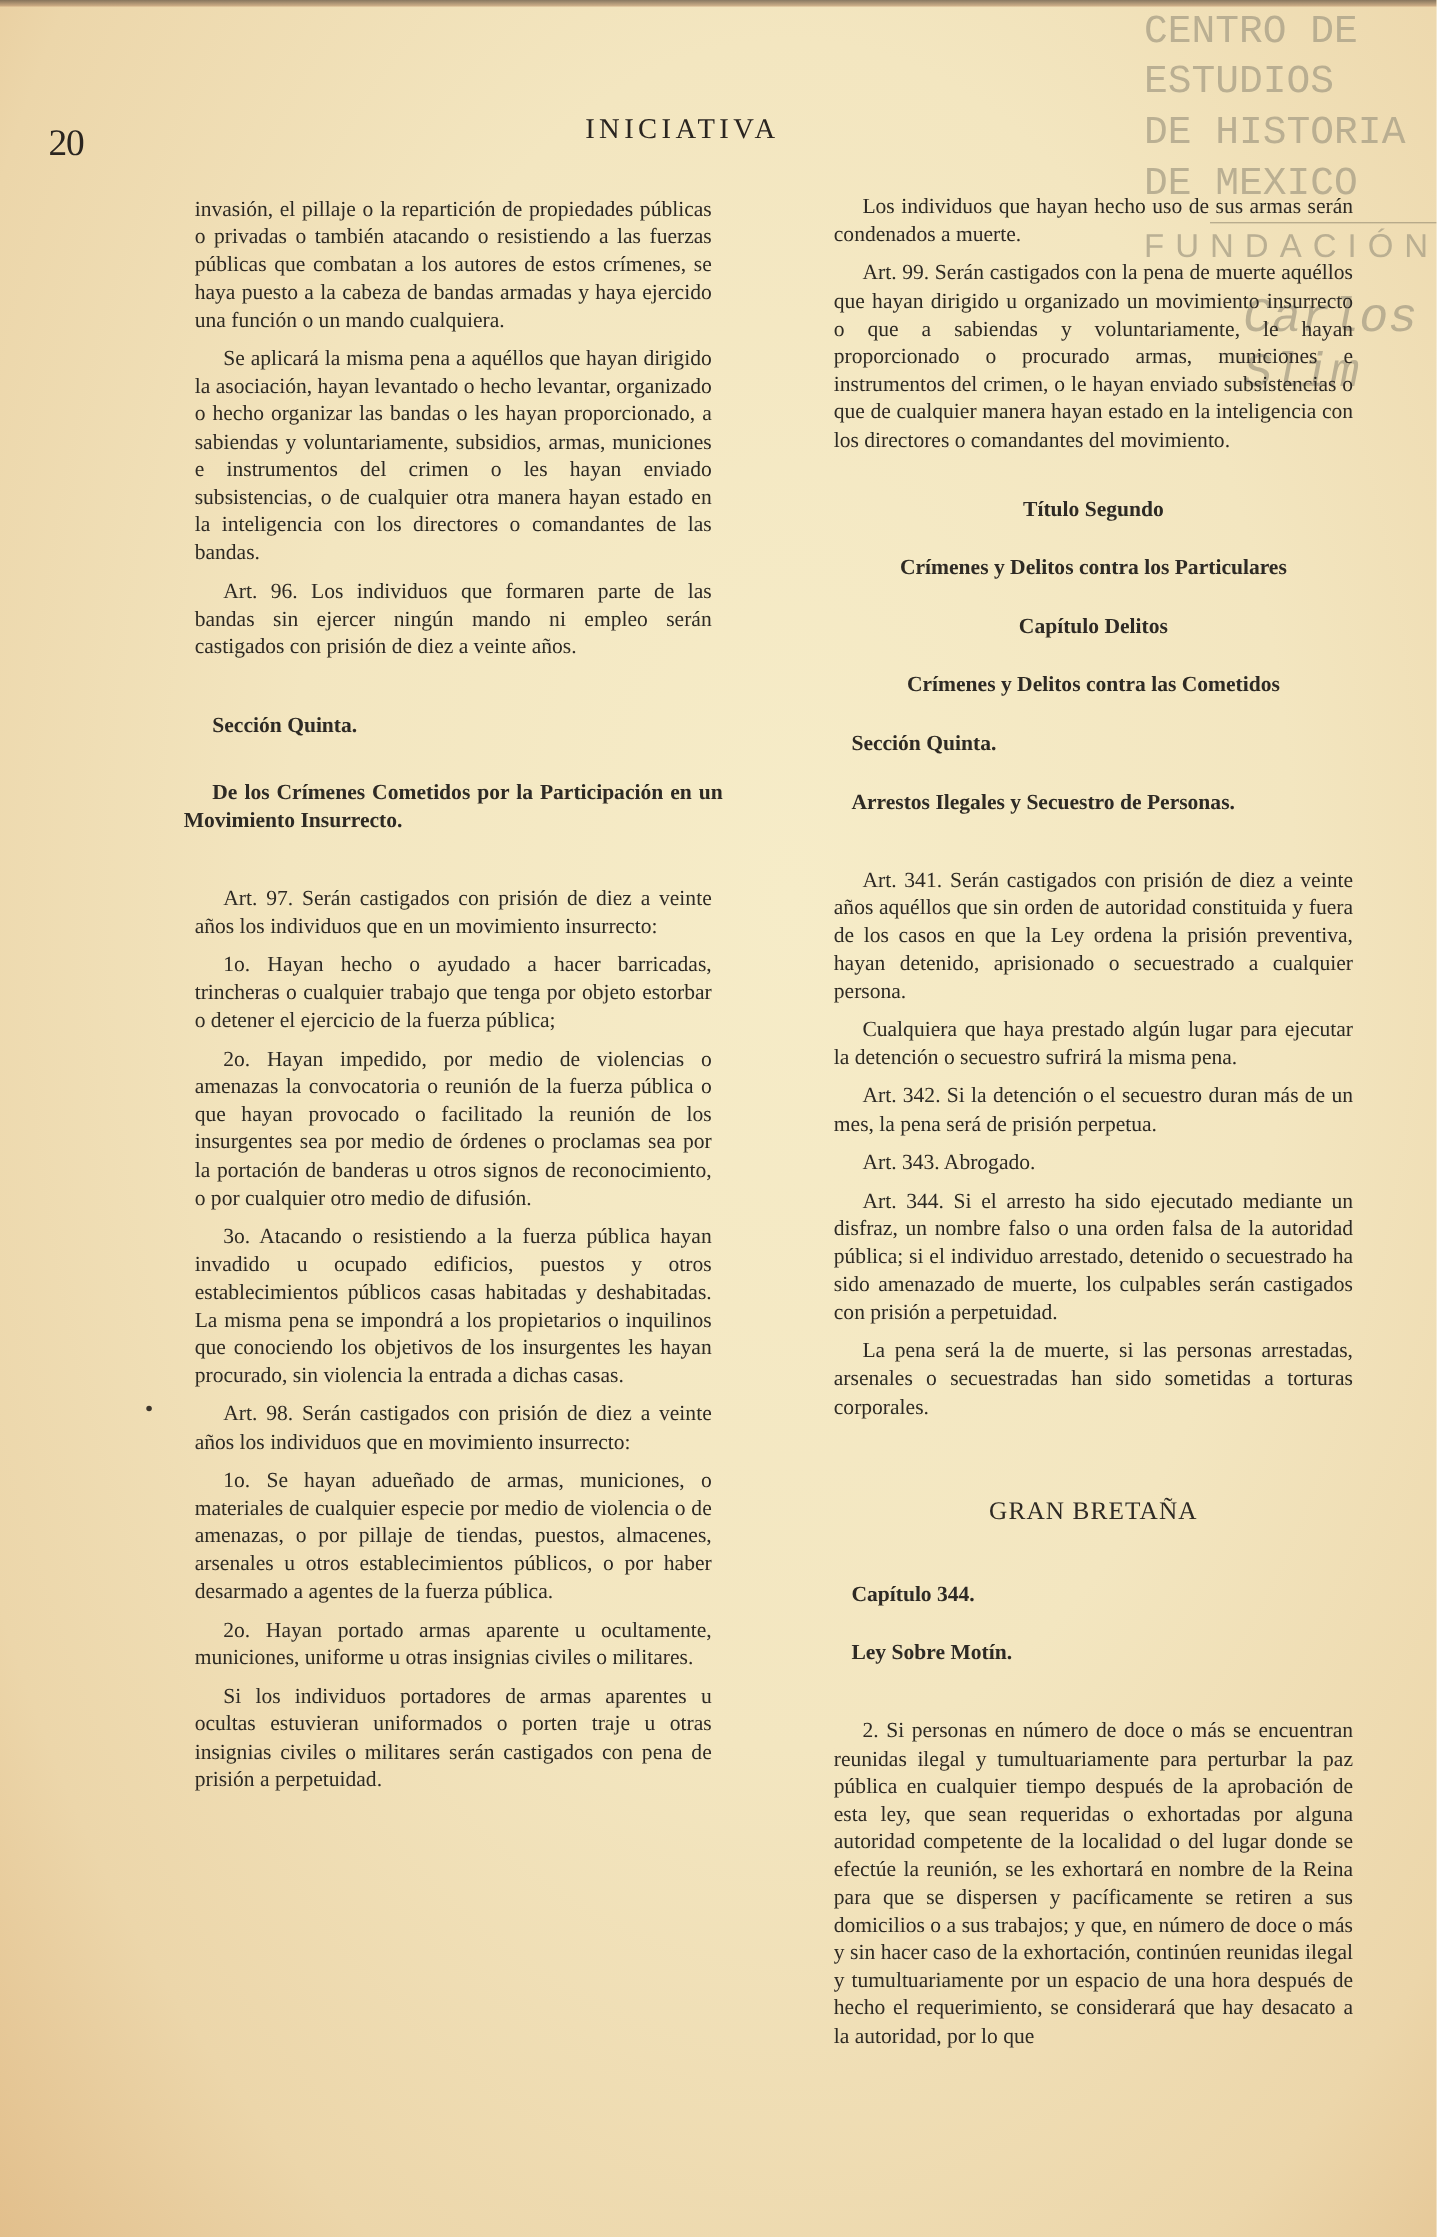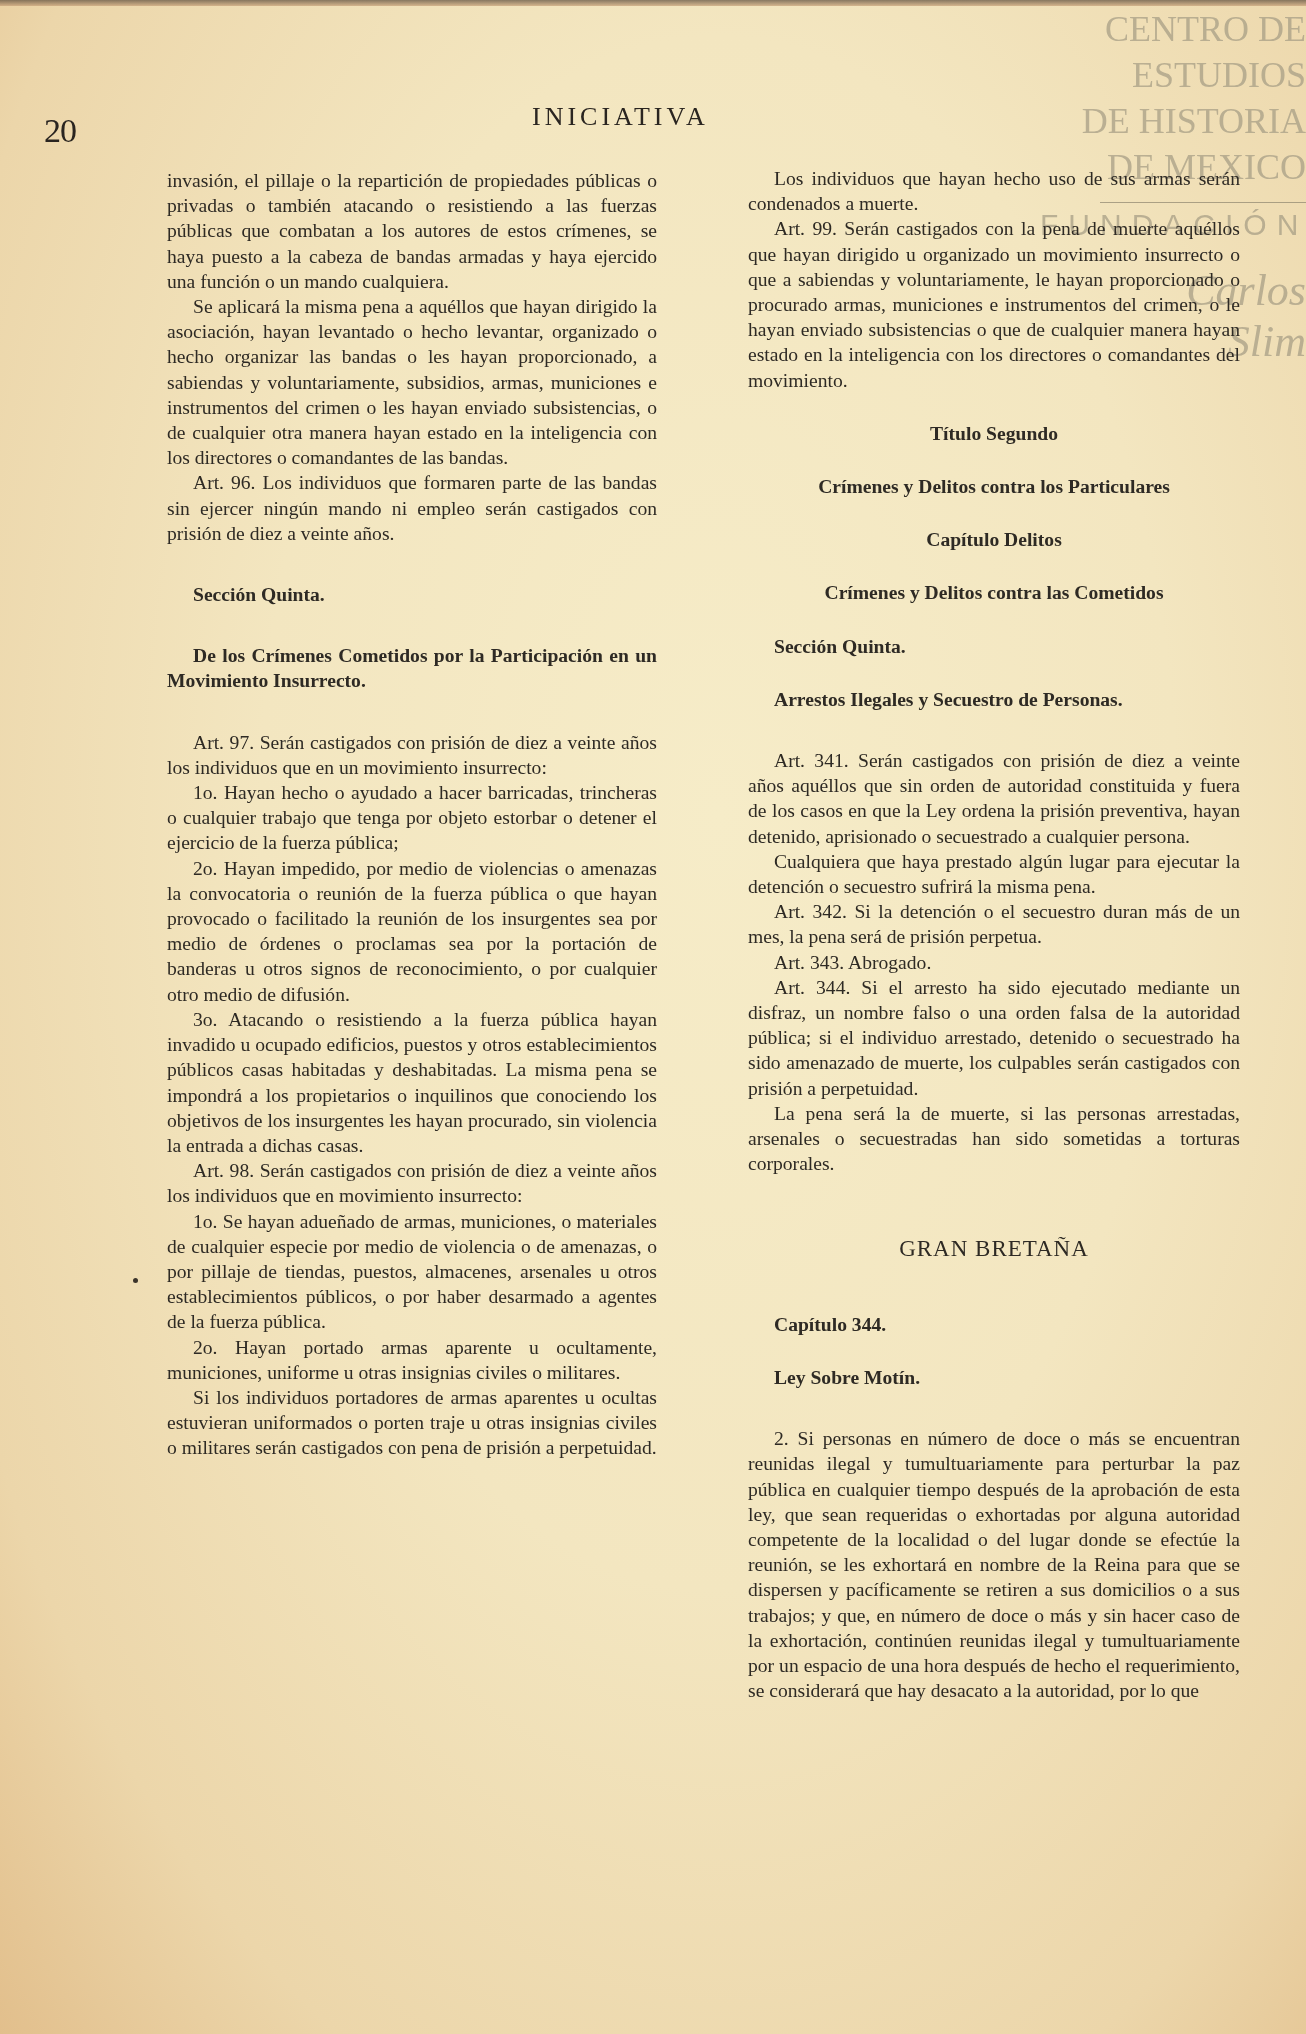--- a/index.html
+++ b/index.html
@@ -8,29 +8,29 @@
     background: radial-gradient(ellipse at 55% 40%, #f6ecc8 0%, #f3e6c0 45%, #ecd6aa 80%, #e2bf8c 100%);
     font-family: "Liberation Serif", "DejaVu Serif", serif;
     color: #2e2a24;
   }
   .page-edge-top { position:absolute; left:0; top:0; width:100%; height:6px; background: linear-gradient(#5a4a3a, #c9a27a); opacity:.7; }
   .page-number { position:absolute; left:44px; top:112px; font-size:34px; color:#2a2520; letter-spacing:-1px; }
   .running-head { position:absolute; left:532px; top:102px; font-size:26px; letter-spacing:4px; color:#2a2520; }
   .col { position:absolute; top:168px; font-size:19.6px; line-height:25.2px; text-align:justify; }
   .col-left { left:167px; width:490px; }
   .col-right { left:748px; width:492px; top:166px; }
-  .p { margin:0; text-indent:0; }
+  .p { margin:10px; text-indent:0; }
   .p.ind { text-indent:26px; }
   .h-bold { font-weight:bold; margin:0; }
   .h-center { text-align:center; }
   .gap-m { height:28px; }
   .gap-l { height:36px; }
   .caps { letter-spacing:1px; font-weight:normal; font-size:23px; }
 
-  .watermark { position:absolute; font-family:Liberation Serif, serif; color:#a89f86; opacity:.75; text-align:right; }
+  .watermark { position:absolute; font-family:Liberation Mono, monospace; color:#a89f86; opacity:.75; text-align:left; }
   .wm-centro { left:1040px; top:6px; width:266px; font-size:36px; line-height:46px; }
   .wm-fundacion { left:1040px; top:208px; width:266px; font-family:"Liberation Sans", sans-serif; font-size:30px; letter-spacing:10px; text-align:right; }
   .wm-signature { left:1130px; top:265px; font-size:44px; font-style:italic; }
   .wm-line { position:absolute; left:1100px; top:202px; width:206px; height:1px; background:#8d846e; opacity:.7; }
   .bullet-mark { position:absolute; left:133px; top:1278px; width:5px; height:5px; border-radius:50%; background:#3b342b; }
 </style>
 </head>
 <body>
 
 <div class="page-edge-top"></div>

